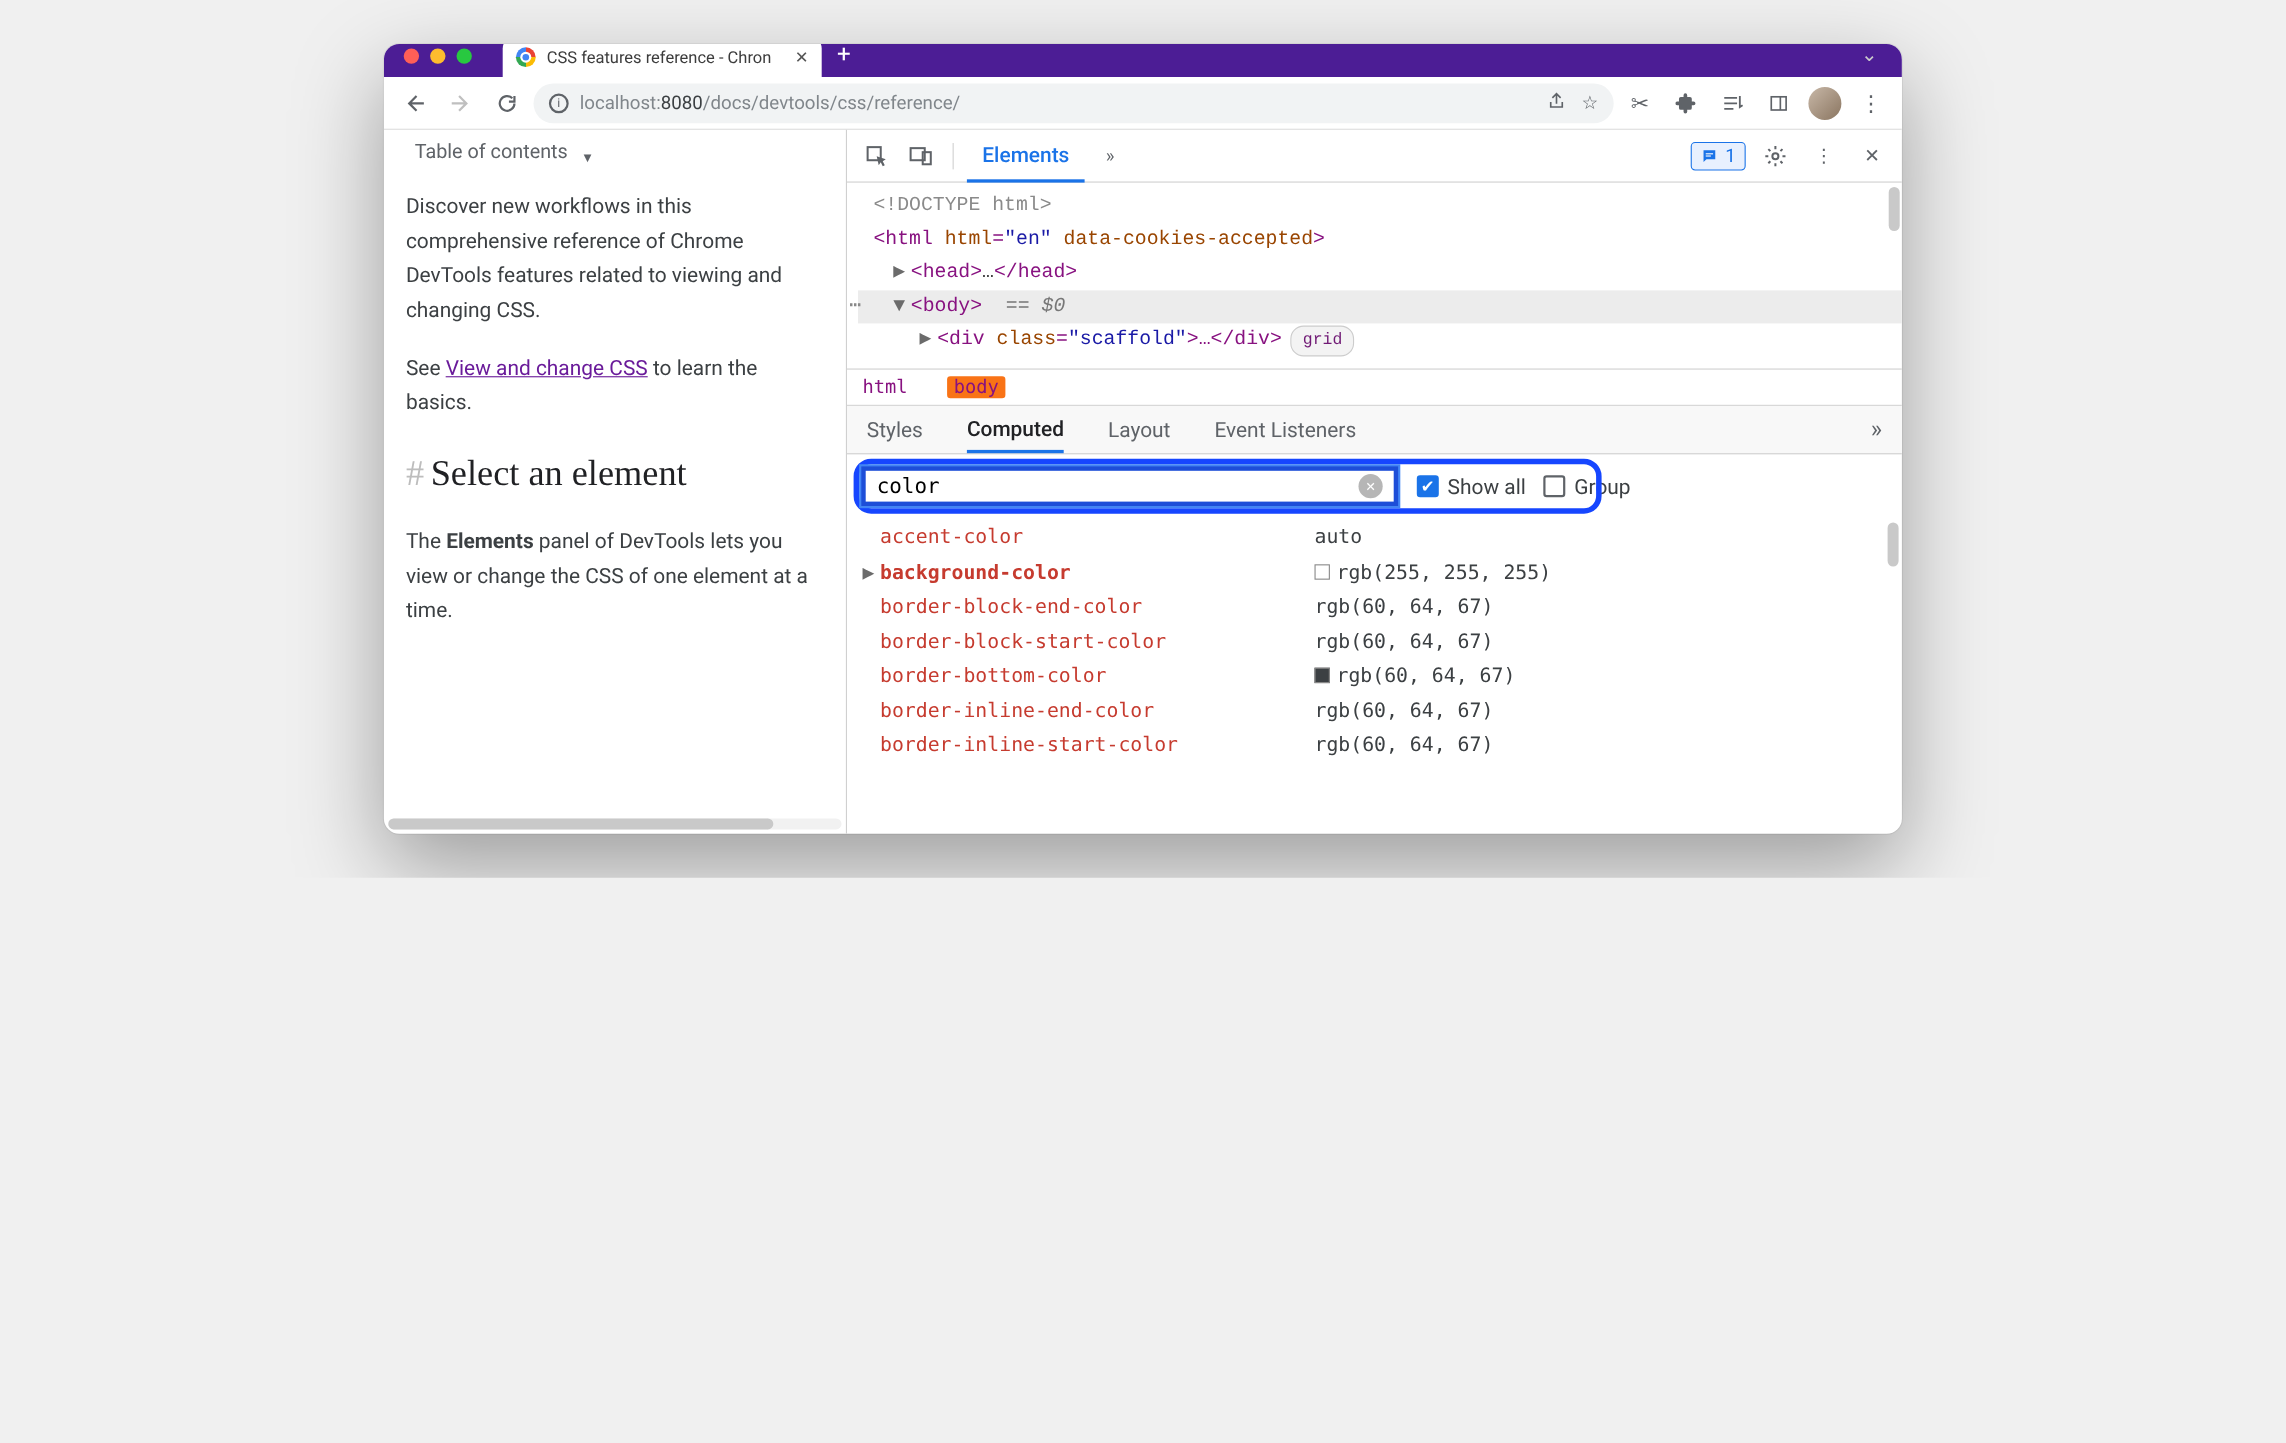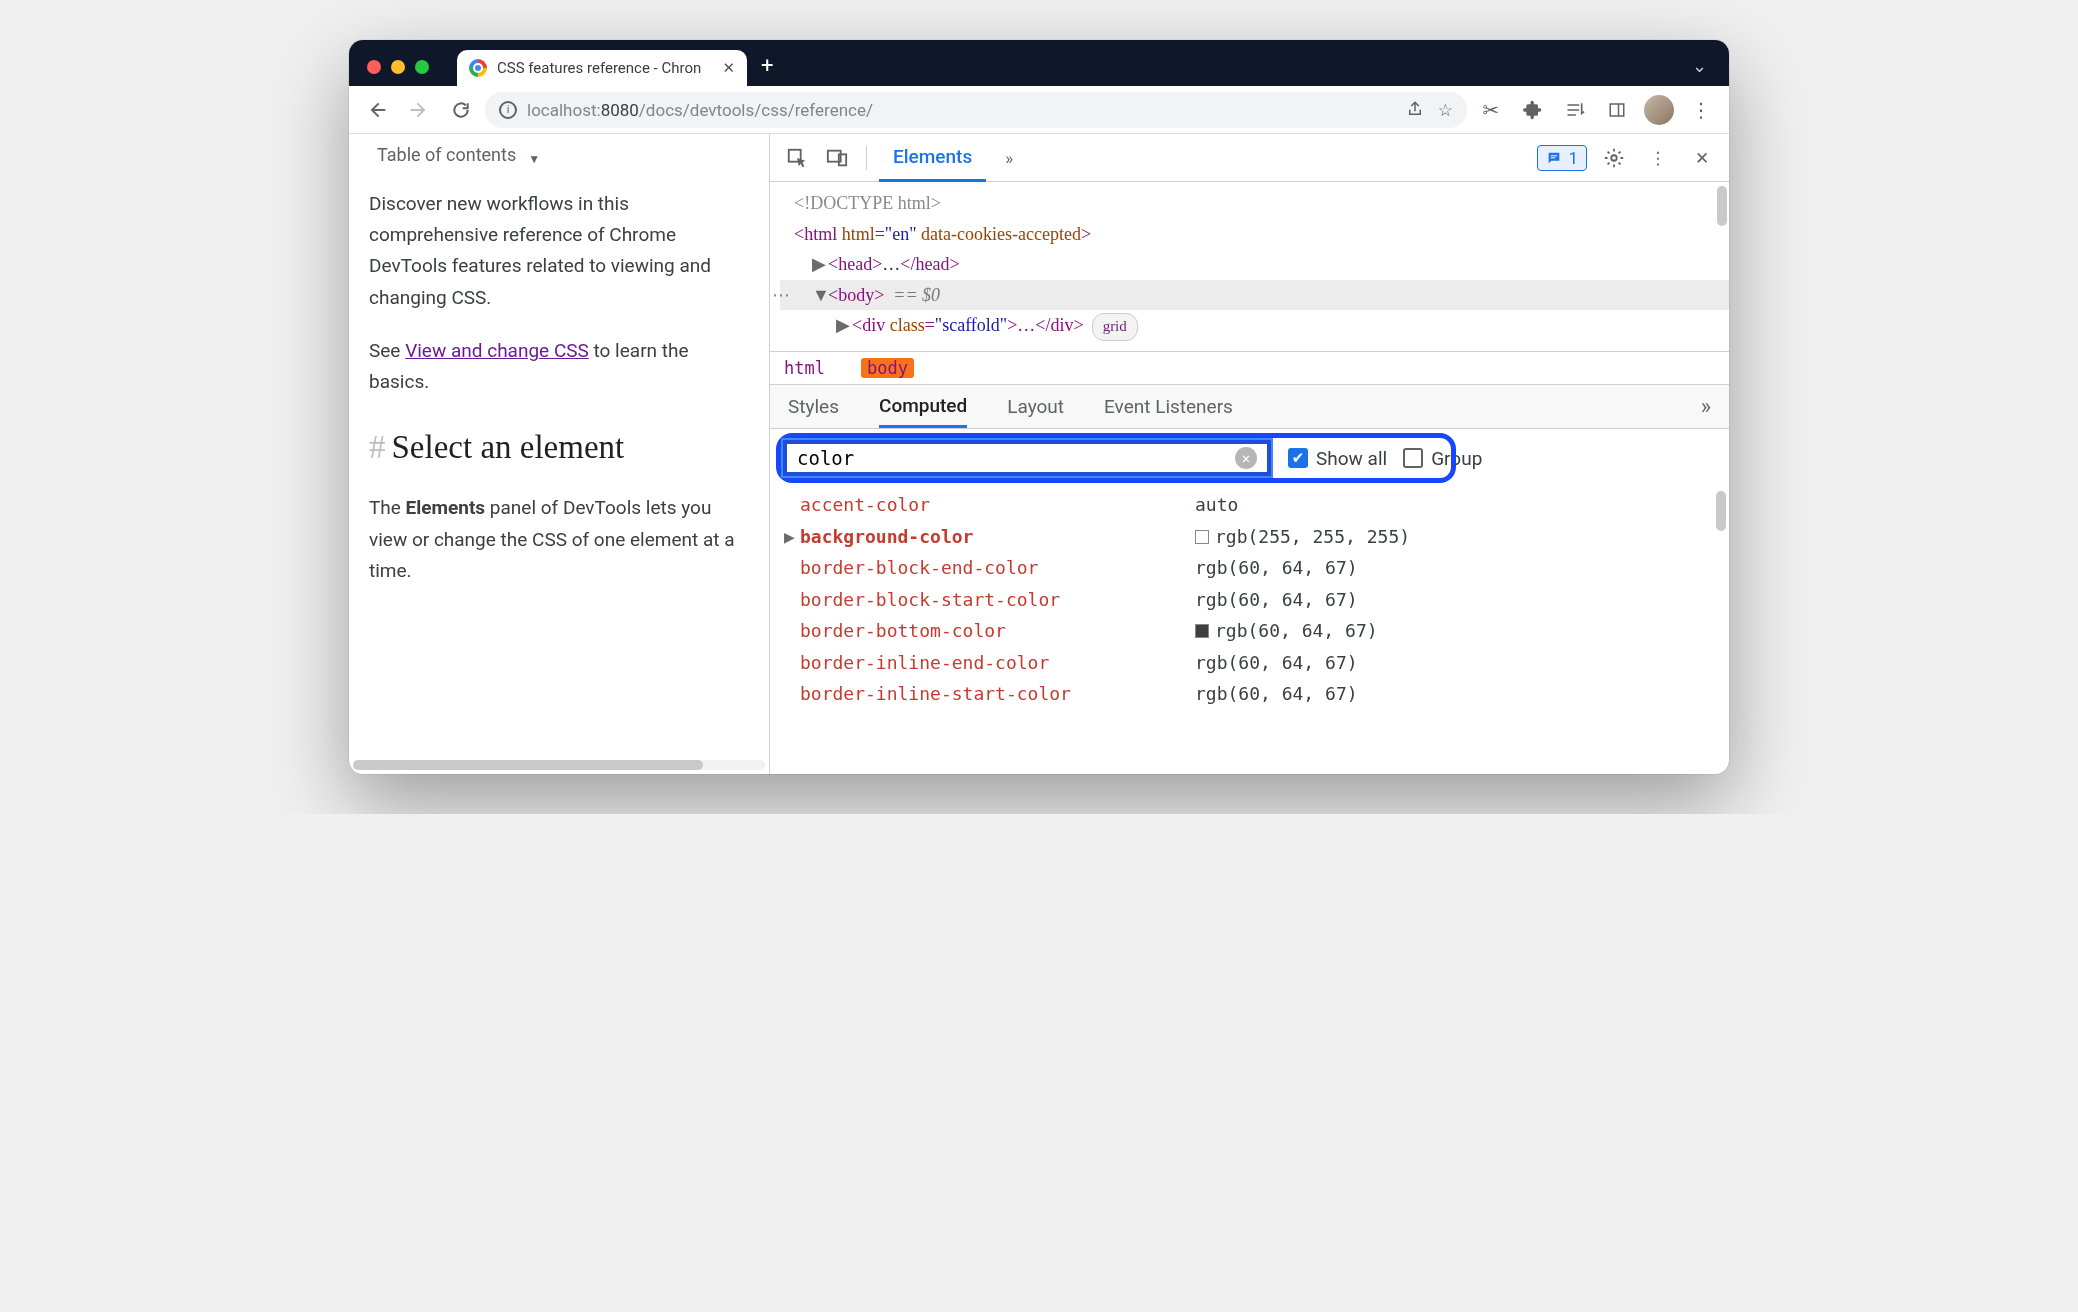--- a/index.html
+++ b/index.html
@@ -14,22 +14,22 @@
   .window {
     width: 1380px;
     background: #fff;
     border-radius: 14px;
     box-shadow: 0 30px 80px rgba(0,0,0,0.35), 0 0 0 1px rgba(0,0,0,0.05);
     overflow: hidden;
     position: relative;
   }
   
   .tabstrip {
-    background: #0f172a;
-    height: 46px;
+    background: #4c1d95;
+    height: 30px;
     display: flex;
     align-items: flex-end;
     padding: 0 8px;
   }
   .traffic {
     display: flex;
     gap: 10px;
     align-items: center;
     padding: 0 10px 12px 10px;
   }
@@ -97,21 +97,21 @@
     height:48px;border-bottom:1px solid #d0d0d0;display:flex;align-items:center;padding:0 10px;gap:6px;
   }
   .dt-ibtn{width:34px;height:34px;display:flex;align-items:center;justify-content:center;color:#5f6368;cursor:pointer}
   .dt-sep{width:1px;height:24px;background:#d0d0d0;margin:0 6px}
   .dt-tab{padding:10px 14px;color:#5f6368;cursor:pointer;font-size:19px;height:48px;display:flex;align-items:center}
   .dt-tab.active{color:#1a73e8;border-bottom:3px solid #1a73e8;font-weight:500}
   .dt-right{margin-left:auto;display:flex;align-items:center;gap:10px}
   .issues{border:1px solid #1a73e8;border-radius:4px;padding:2px 8px;color:#1a73e8;display:flex;align-items:center;gap:6px;background:#e8f0fe}
   
   .domtree{
-    font-family:Liberation Serif, serif;font-size:18px;line-height:1.7;
+    font-family:Liberation Mono, monospace;font-size:18px;line-height:1.7;
     padding:6px 0 0 10px;position:relative;
   }
   .domtree .row{white-space:nowrap;padding-left:14px}
   .domtree .sel{background:#ececec}
   .domtree .dots{position:absolute;left:2px;color:#888}
   .tri{color:#6b6b6b;display:inline-block;width:16px;cursor:pointer}
   .t-tag{color:#881280}
   .t-attr{color:#994500}
   .t-val{color:#1a1aa6}
   .t-doctype{color:#8a8a8a}

